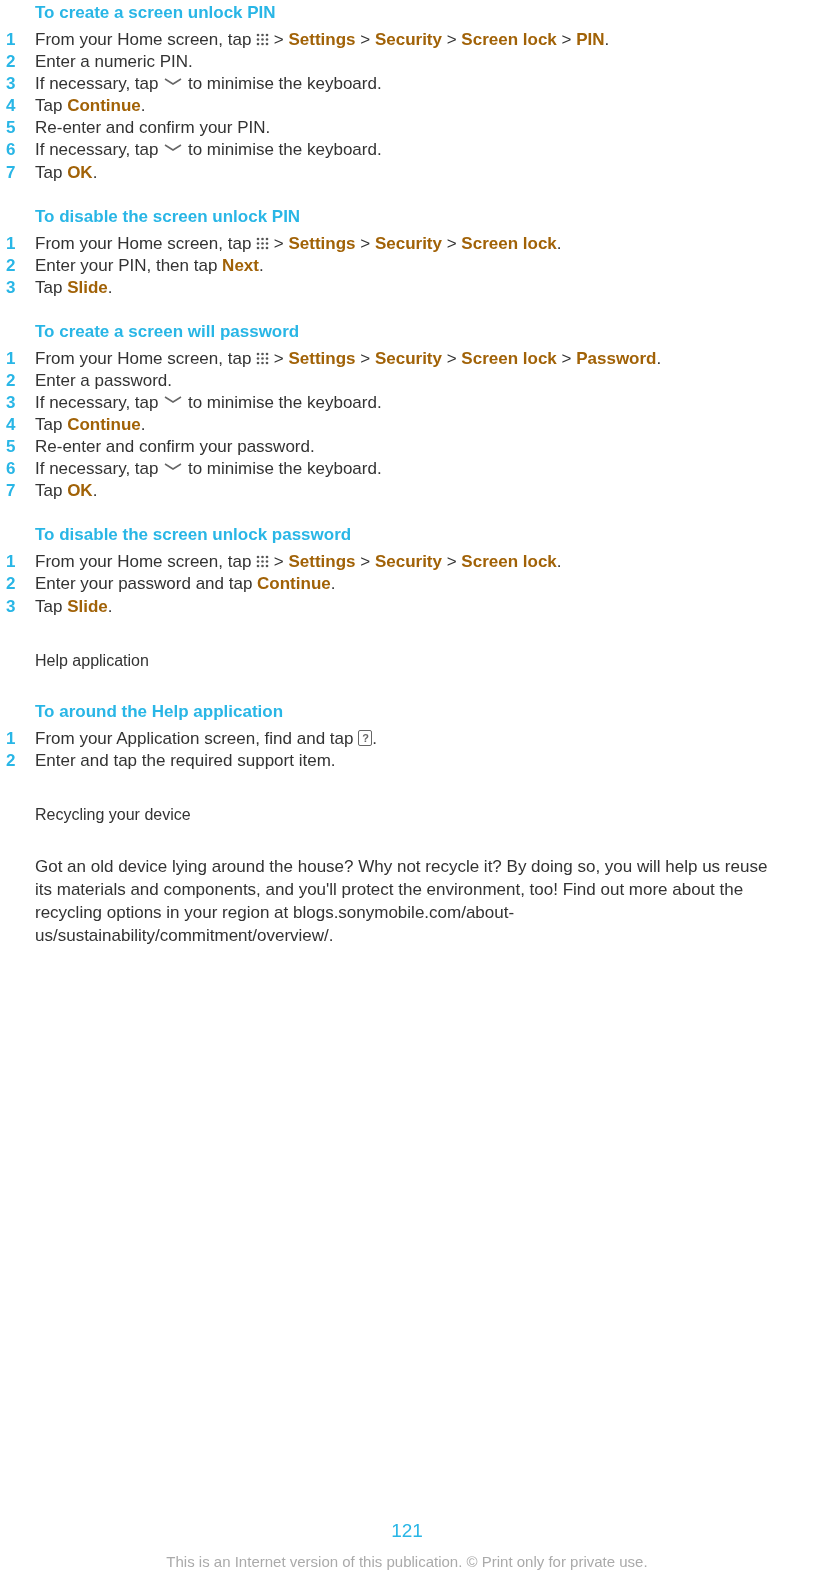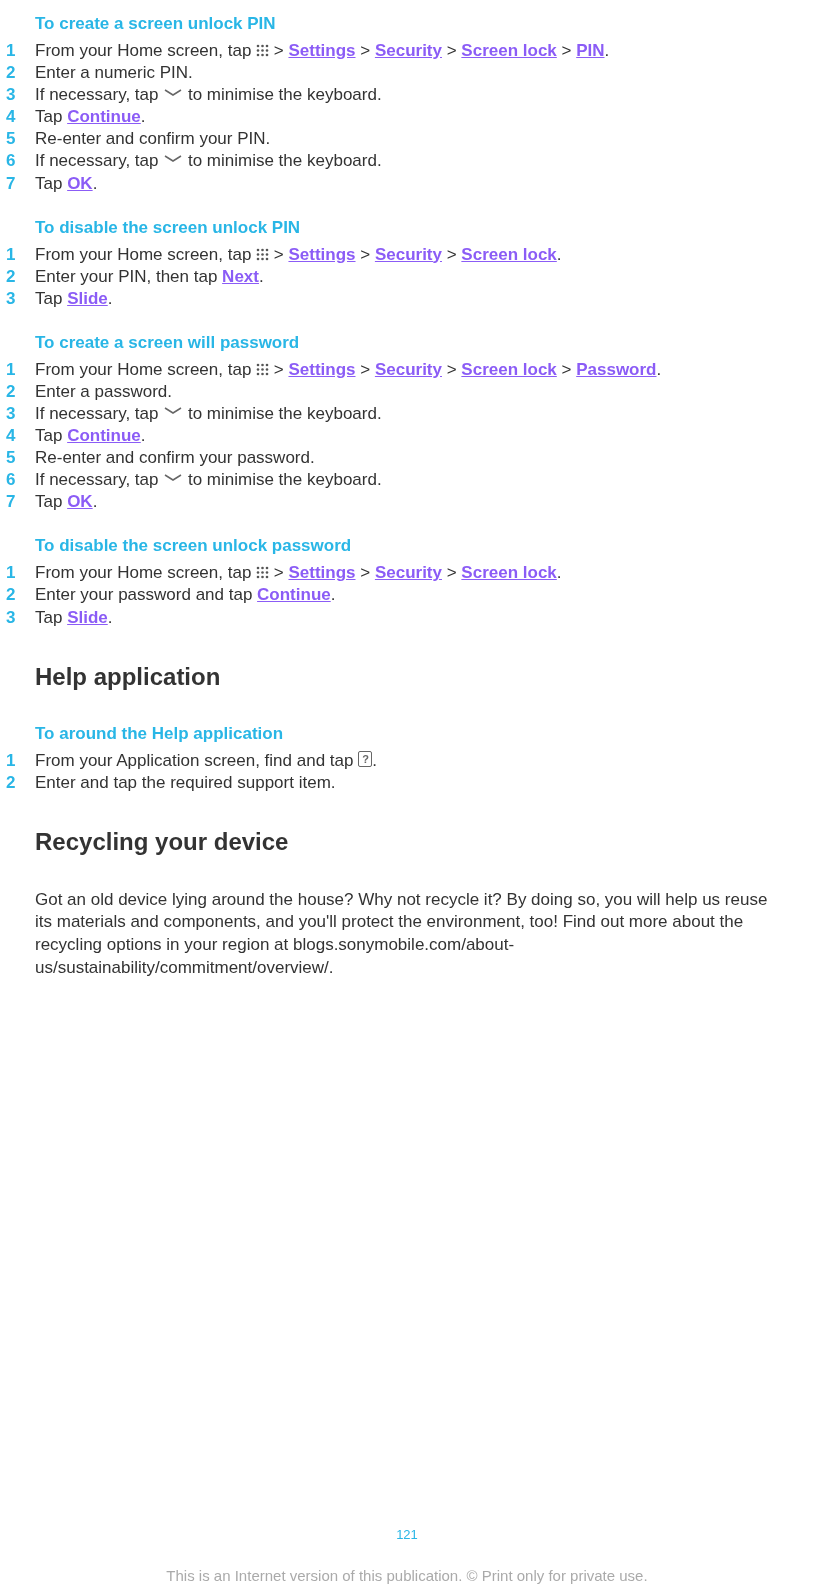--- a/index.html
+++ b/index.html
@@ -12,21 +12,20 @@
       font-size: 17px;
       line-height: 1.35;
       color: #333;
       width: 814px;
       min-height: 1590px;
       padding: 0 0 0 0;
       position: relative;
     }
     .content {
       padding: 2px 15px 0 0;
-      margin-top: 11px;
     }
     .section-heading {
       color: #29b6e6;
       font-weight: bold;
       font-size: 17px;
       margin-left: 35px;
       margin-bottom: 4px;
     }
     .step-list {
       list-style: none;
@@ -46,22 +45,21 @@
       text-align: left;
       padding-left: 6px;
       flex-shrink: 0;
     }
     .step-text {
       flex: 1;
       padding-right: 15px;
     }
     .bold {
       font-weight: bold;
-      color: #8b5cf6;
-      text-decoration: underline;
+      color: #a16207;
     }
     .down-chevron {
       display: inline-block;
       vertical-align: middle;
       position: relative;
       top: -3px;
     }
     .down-chevron svg {
       display: block;
     }
@@ -80,48 +78,48 @@
       color: #666;
       font-weight: bold;
     }
     .help-icon::before {
       content: '?';
       position: absolute;
       left: 3px;
       top: 0;
     }
     .major-heading {
-      font-size: 24px;
-      font-weight: bold;
+      font-size: 16px;
+      font-weight: normal;
       color: #333;
       margin-left: 35px;
       margin-top: 32px;
       margin-bottom: 30px;
     }
     .body-text {
       margin-left: 35px;
       margin-right: 10px;
       margin-top: 8px;
       line-height: 1.35;
     }
     .italic {
     }
     .page-number {
       color: #29b6e6;
       text-align: center;
       position: absolute;
       bottom: 46px;
       width: 100%;
-      font-size: 13px;
+      font-size: 19px;
     }
     .footer-text {
       color: #aaa;
       text-align: center;
       position: absolute;
-      bottom: 4px;
+      bottom: 18px;
       width: 100%;
       font-size: 15px;
     }
     .apps-grid {
       display: inline-block;
       vertical-align: middle;
       position: relative;
       top: -1px;
     }
     .apps-grid svg {

